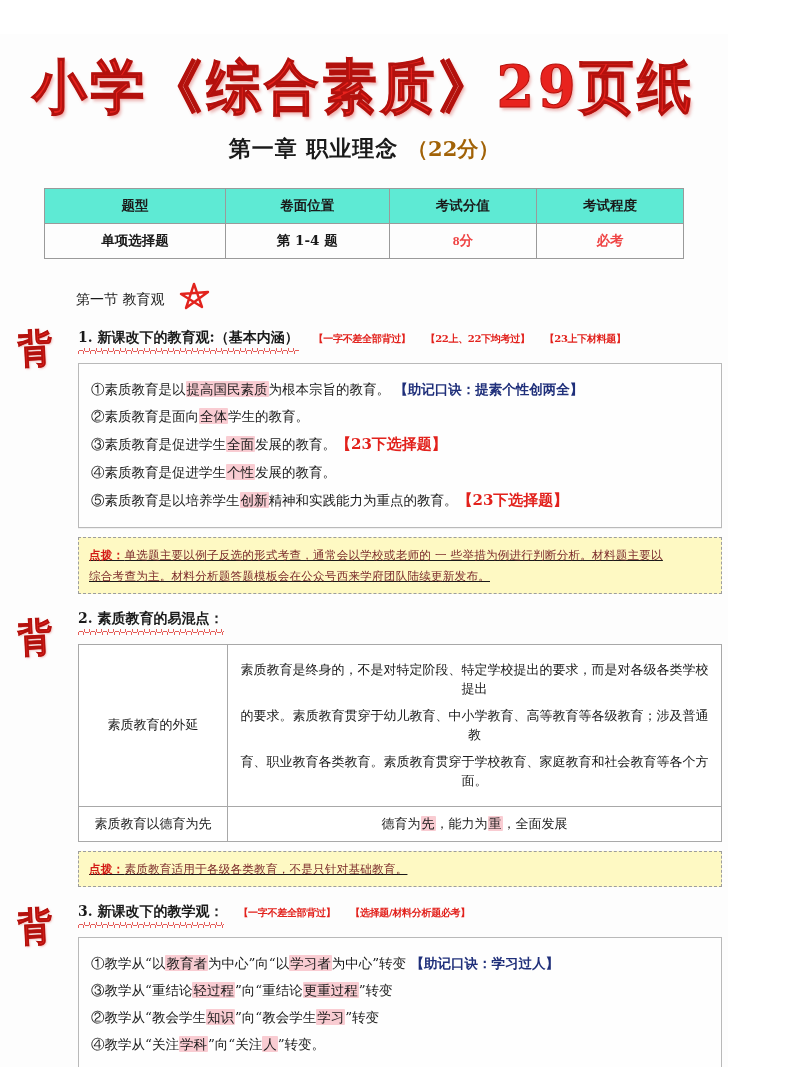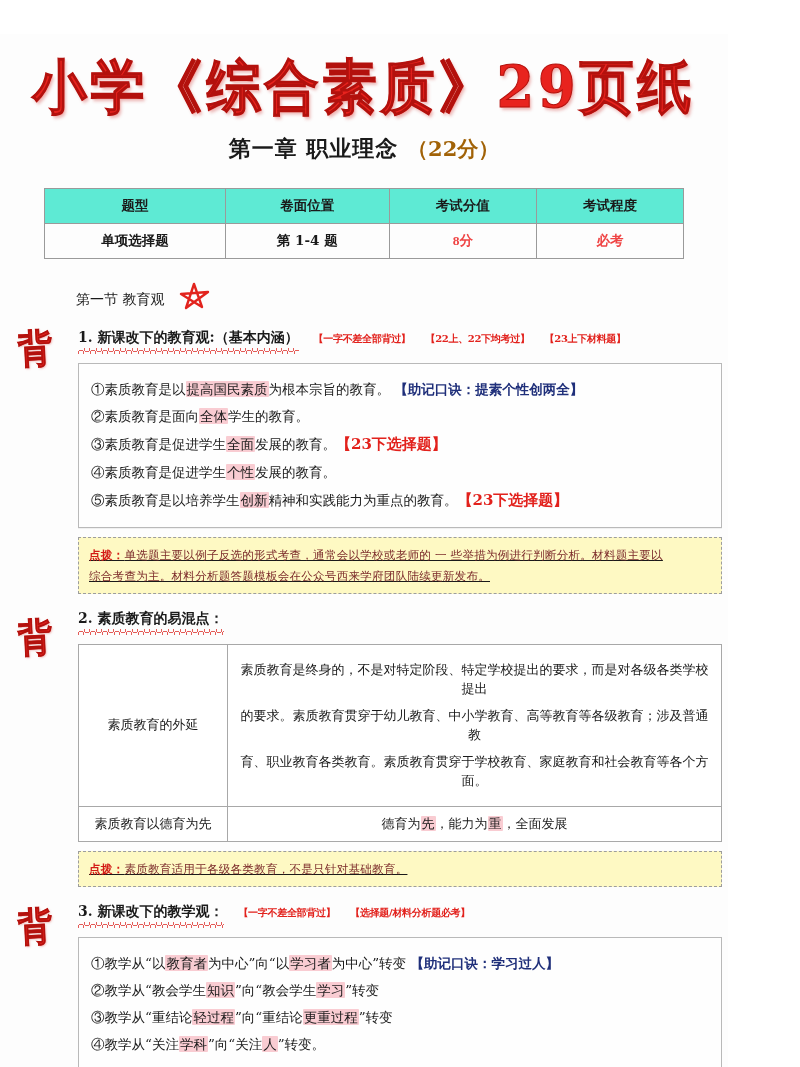--- a/index.html
+++ b/index.html
@@ -349,23 +349,23 @@
       <span class="tagred">【选择题/材料分析题必考】</span>
     </div>
   </div>
 
   <div class="content-box">
     <div class="line">
       <span>①教学从“以</span><span class="hl">教育者</span><span>为中心”向“以</span><span class="hl">学习者</span><span>为中心”转变</span>
       <span class="blue">【助记口诀：学习过人】</span>
     </div>
     <div class="line">
+      <span>③教学从“重结论</span><span class="hl">轻过程</span><span>”向“重结论</span><span class="hl">更重过程</span><span>”转变</span>
+    </div>
+    <div class="line">
       <span>②教学从“教会学生</span><span class="hl">知识</span><span>”向“教会学生</span><span class="hl">学习</span><span>”转变</span>
     </div>
     <div class="line">
-      <span>③教学从“重结论</span><span class="hl">轻过程</span><span>”向“重结论</span><span class="hl">更重过程</span><span>”转变</span>
-    </div>
-    <div class="line">
       <span>④教学从“关注</span><span class="hl">学科</span><span>”向“关注</span><span class="hl">人</span><span>”转变。</span>
     </div>
   </div>
 
 </div>
 
 </body></html>

